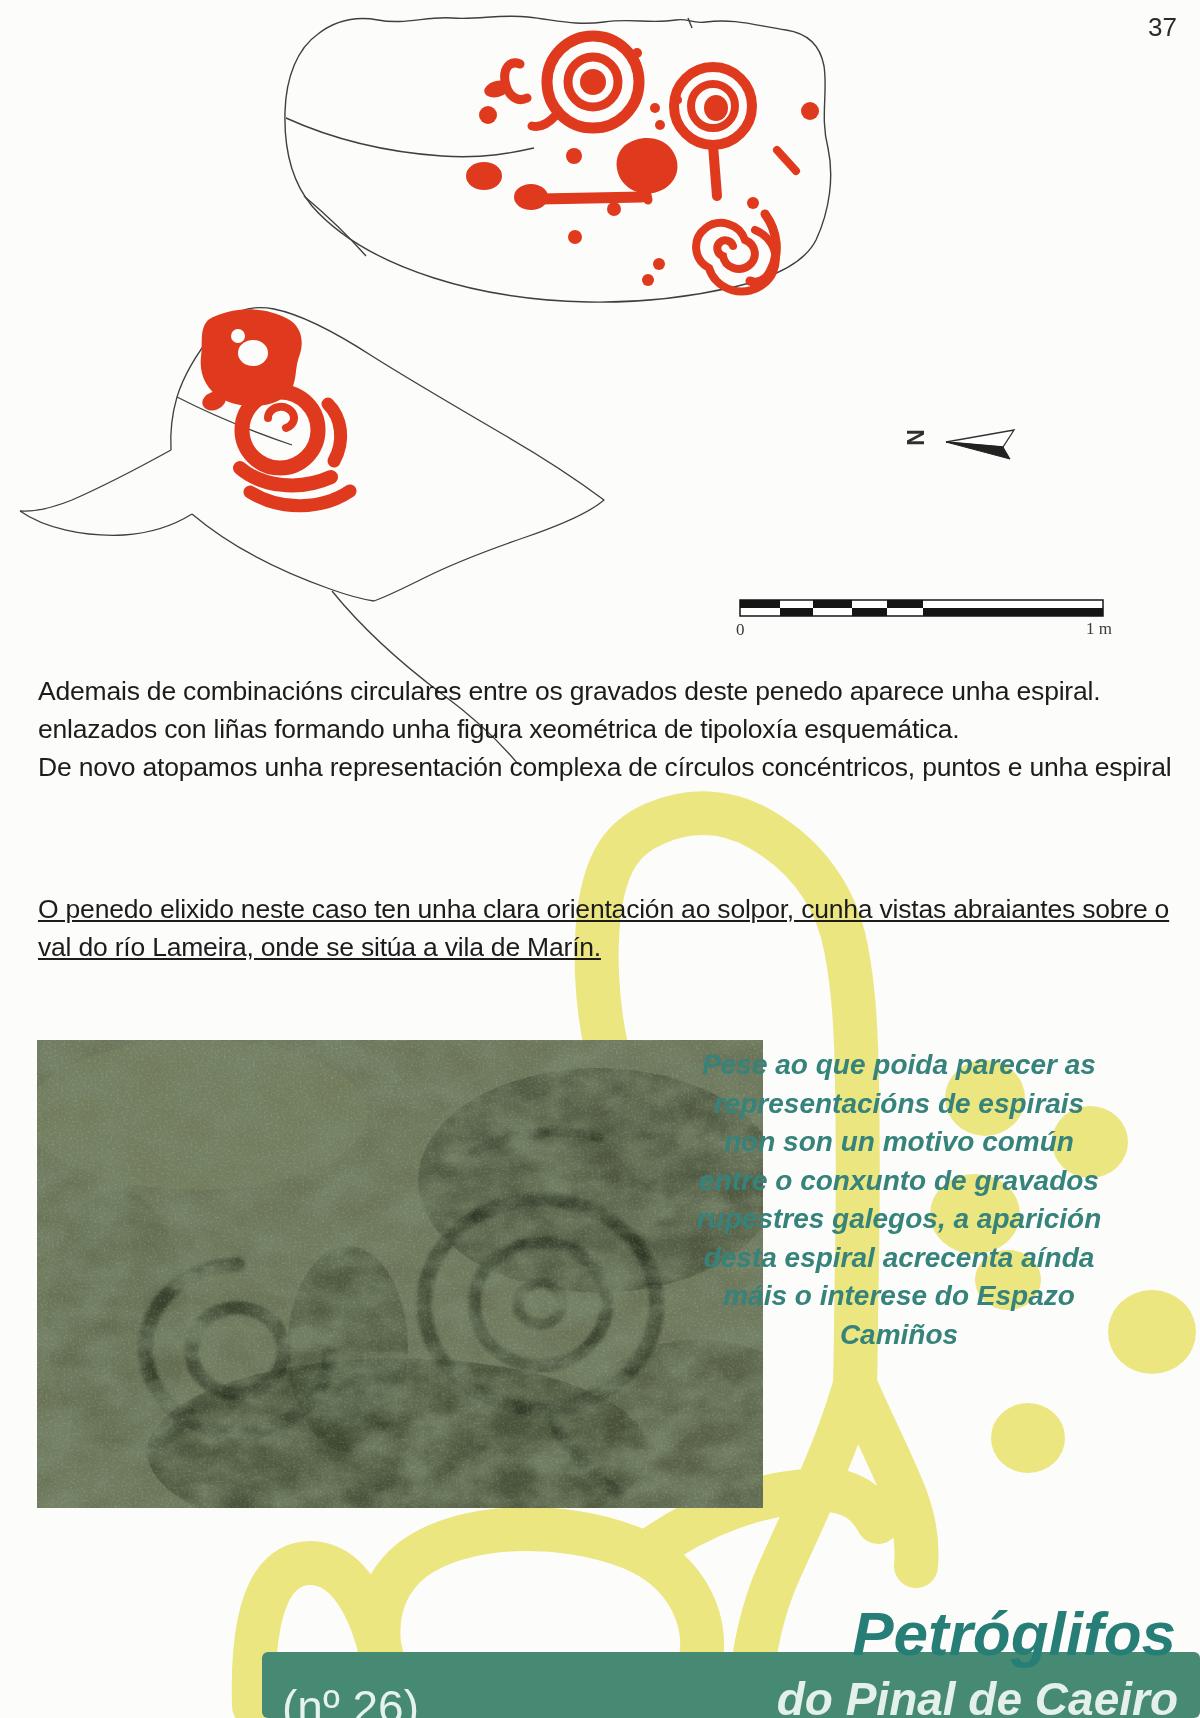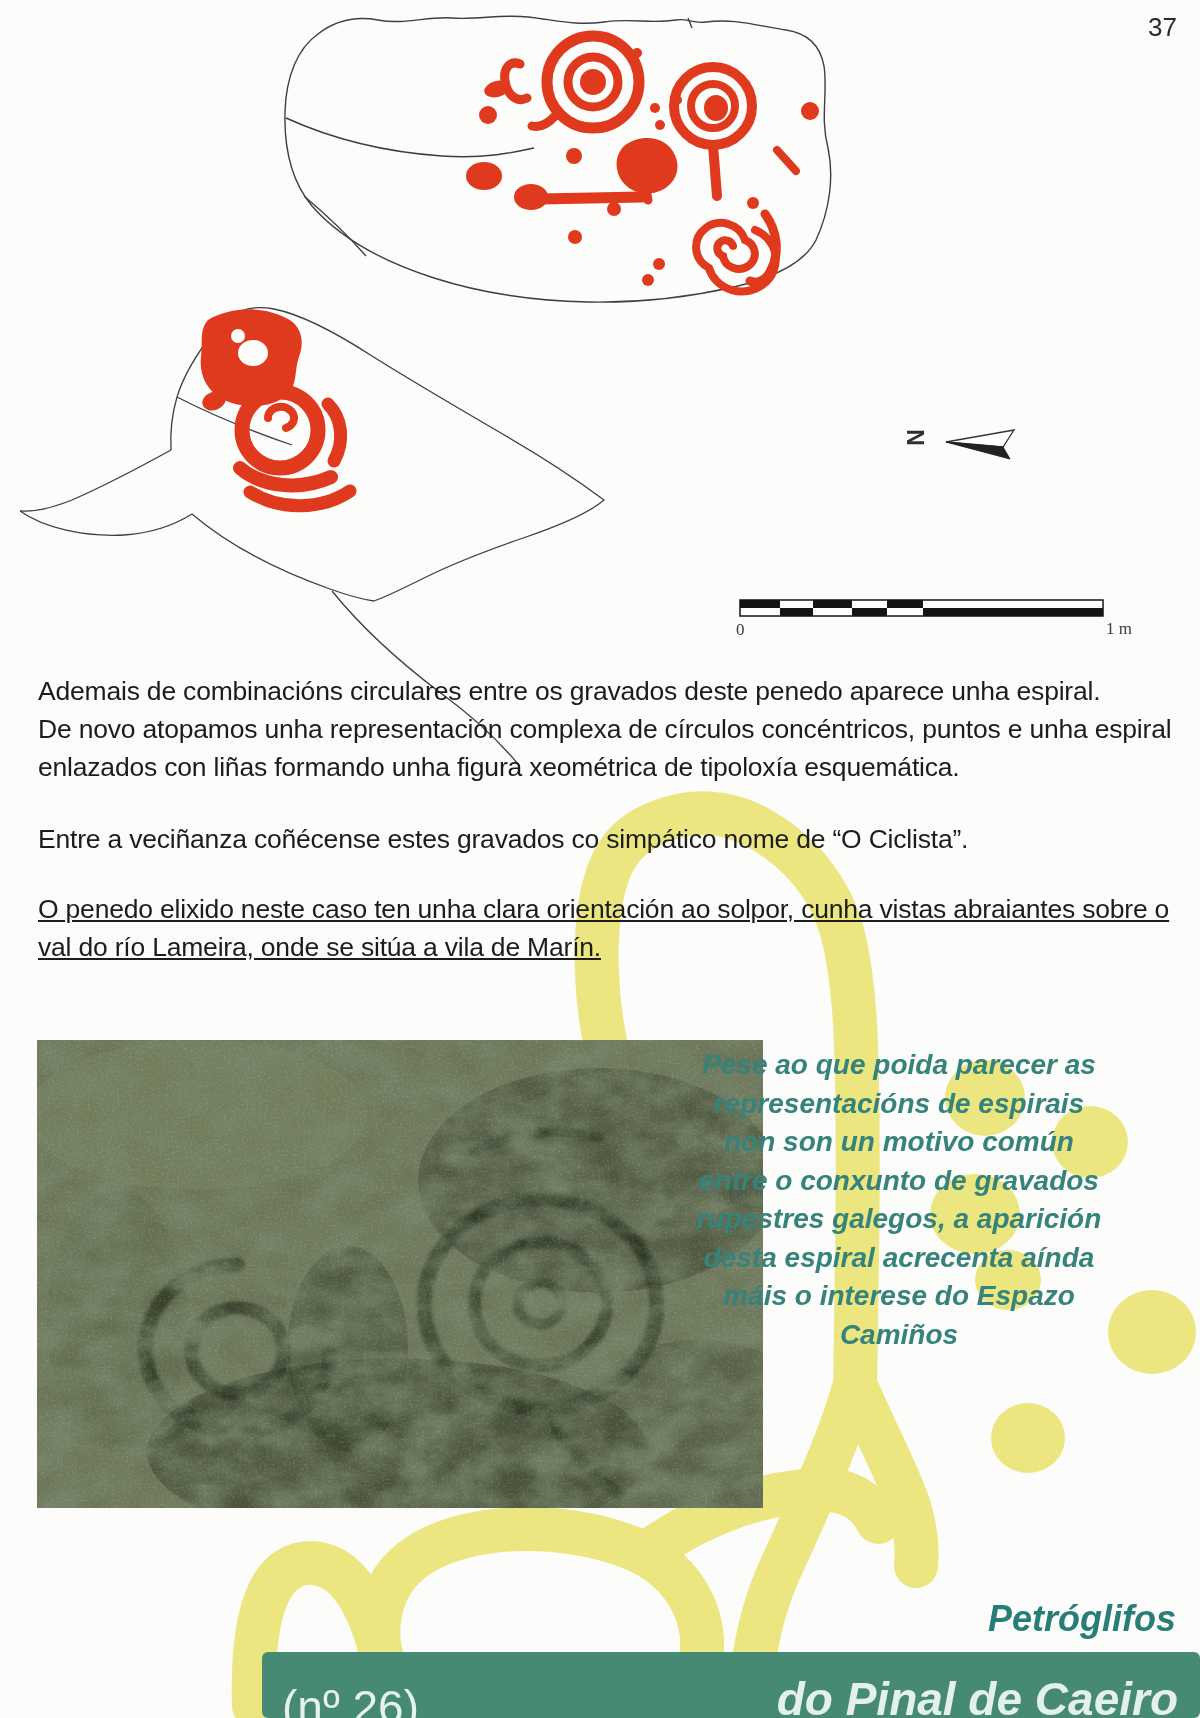--- a/index.html
+++ b/index.html
@@ -10,21 +10,21 @@
   .photo svg{display:block;}
   .txt{position:absolute;z-index:3;color:#1c1c1c;font-size:26.5px;letter-spacing:-0.2px;
        line-height:38px;white-space:nowrap;}
   .pageno{position:absolute;z-index:3;top:12px;right:23px;font-size:26px;color:#2a2a2a;}
   .quote{position:absolute;z-index:3;left:664px;top:1046px;width:470px;text-align:center;
          font-size:28px;font-weight:700;font-style:italic;line-height:38.5px;}
   .scale-label{position:absolute;z-index:3;font-family:"Liberation Serif",serif;
                font-size:17px;color:#3c3c3c;}
   .north-label{position:absolute;z-index:3;left:908px;top:424px;font-size:23px;font-weight:700;
                color:#2f2f2f;transform:rotate(-90deg);}
-  .series-title{position:absolute;z-index:4;right:24px;top:1598px;font-size:36px;font-weight:700;
+  .series-title{position:absolute;z-index:4;right:24px;top:1598px;font-size:62px;font-weight:700;
                 font-style:italic;color:#267e76;}
   .banner{position:absolute;z-index:3;left:262px;top:1652px;width:938px;height:66px;}
   .banner-number{position:absolute;left:20px;top:28px;font-size:46px;color:#e6f2ec;}
   .banner-title{position:absolute;right:22px;top:20px;font-size:46px;font-weight:700;
                 font-style:italic;color:#e3f1ea;}
 </style>
 </head>
 <body>
 
 <div class="page">
@@ -179,31 +179,28 @@
       </g>
       <rect width="724" height="500" filter="url(#ph-blotch)" opacity="0.85"></rect>
       <rect width="724" height="500" filter="url(#ph-grain)" opacity="0.5"></rect>
     </svg>
   </div>
 
   <div class="pageno">37</div>
 
   <span class="north-label">N</span>
   <span class="scale-label" style="left:736px;top:620px;">0</span>
-  <span class="scale-label" style="left:1086px;top:619px;margin-left:20px;">1 m</span>
+  <span class="scale-label" style="left:1086px;top:619px;">1 m</span>
 
   <div class="txt" style="left:38px;top:672px;">
     <div>Ademais de combinacións circulares entre os gravados deste penedo aparece unha espiral.</div>
+    <div>enlazados con liñas formando unha figura xeométrica de tipoloxía esquemática.</div>
     <div>De novo atopamos unha representación complexa de círculos concéntricos, puntos e unha espiral</div>
-    <div>enlazados con liñas formando unha figura xeométrica de tipoloxía esquemática.</div>
-  </div>
-
-  <div class="txt" style="left:38px;top:820px;">
-    <div>Entre a veciñanza coñécense estes gravados co simpático nome de “O Ciclista”.</div>
-  </div>
+  </div>
+
 
   <div class="txt" style="left:38px;top:890px;text-decoration:underline;">
     <div>O penedo elixido neste caso ten unha clara orientación ao solpor, cunha vistas abraiantes sobre o</div>
     <div>val do río Lameira, onde se sitúa a vila de Marín.</div>
   </div>
 
   <div class="quote" style="color:#35837a;">
     <div>Pese ao que poida parecer as</div>
     <div>representacións de espirais</div>
     <div>non son un motivo común</div>

